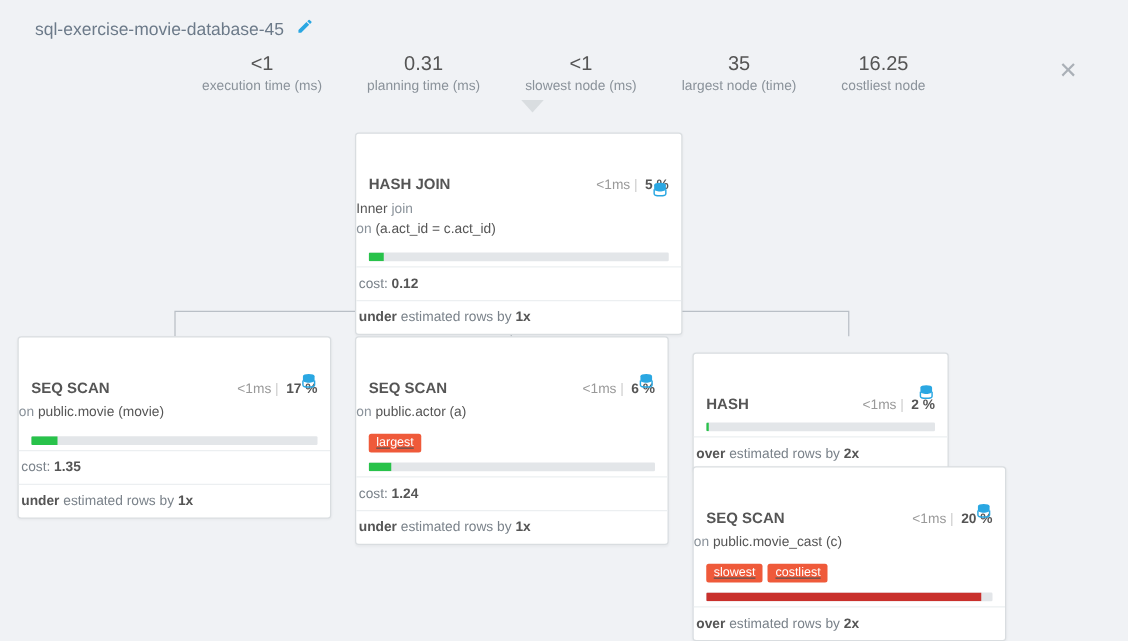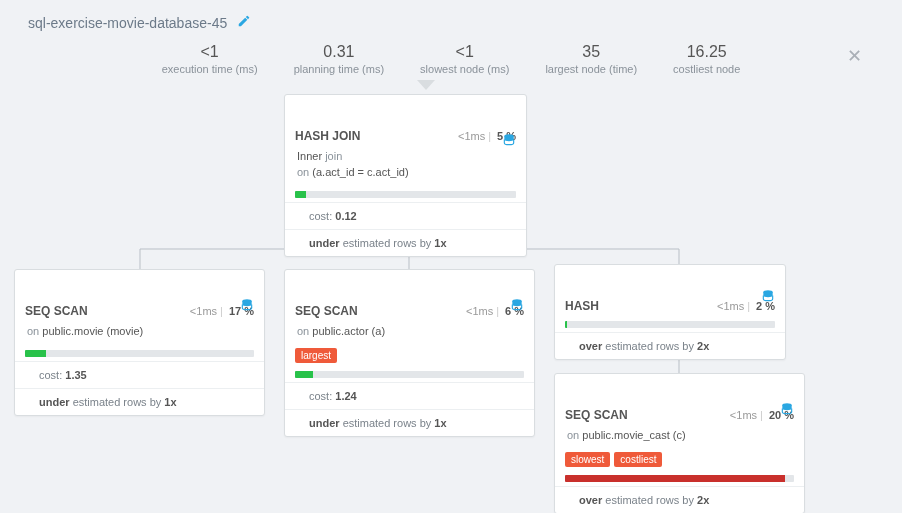--- a/index.html
+++ b/index.html
@@ -79,34 +79,34 @@
   }
   .node .op { font-weight: 700; color: #555; font-size: 12px; }
   .node .timing { margin-left: auto; color: #999; font-size: 11px; margin-top: 26px; }
   .node .timing .pct { color: #555; font-weight: 600; margin-left: 3px;}
   .node .sep { color: #ccc; margin: 0 3px; }
   .node .sub {
     padding: 0 10px 8px 0;
     color: #8a929a;
     font-size: 11px;
     line-height: 1.45;
-    margin-left: 12px;
   }
   .node .sub .kw { color: #555; }
   .disk-icon {
     position: absolute;
     right: 10px;
     top: 38px;
     color: #2aa7e2;
   }
   .disk-icon.tight { top: 28px; }
   .badges {
     padding: 0 21px 6px 10px;
     display: flex;
     gap: 4px;
+    text-decoration: underline;
   }
   .badge {
     background: #ef5a3a;
     color: #fff;
     font-size: 10px;
     padding: 2px 6px;
     border-radius: 2px;
     font-weight: 500;
   }
   .bar-row { padding: 2px 10px 4px 10px; }
@@ -114,21 +114,21 @@
     height: 7px;
     background: #e3e6e9;
     border-radius: 1px;
     overflow: hidden;
   }
   .bar .fill { height: 100%; }
   .fill.green { background: #28c24a; }
   .fill.red { background: #c9302c; }
   .block {
     border-top: 1px solid #eceff1;
-    padding: 7px 24px;
+    padding: 7px 2px;
     font-size: 11px;
     color: #7a828a;
   }
   .block b, .block .strong { color: #555; font-weight: 700; }
 </style>
 </head>
 <body>
 
 <div class="title-bar">
   <span>sql-exercise-movie-database-45</span>
@@ -165,21 +165,21 @@
 <div class="arrow-down"></div>
 
 <div class="plan-area">
   <svg class="connectors">
     <path d="M 409 129 L 409 159 L 140 159 L 140 179" stroke="#b9bfc6" stroke-width="1" fill="none"></path>
     <path d="M 409 129 L 409 179" stroke="#b9bfc6" stroke-width="1" fill="none"></path>
     <path d="M 409 129 L 409 159 L 679 159 L 679 179" stroke="#b9bfc6" stroke-width="1" fill="none"></path>
     <path d="M 679 261 L 679 283" stroke="#b9bfc6" stroke-width="1" fill="none"></path>
   </svg>
 
-  <div class="node" style="left:284px; top:4px; width:243px;">
+  <div class="node" style="left:284px; top:16px; width:262px;">
     <div class="hdr">
       <span class="op">HASH JOIN</span>
       <span class="timing"><span>&lt;1</span><span>ms</span><span class="sep">|</span><span class="pct"><span>5</span> <span>%</span></span></span>
     </div>
     <div class="sub">
       <span class="kw">Inner</span> <span>join</span><br>
       <span>on</span> <span class="kw">(a.act_id = c.act_id)</span>
     </div>
     <span class="disk-icon">
       <svg width="14" height="14" viewBox="0 0 24 24" fill="currentColor">
@@ -241,21 +241,21 @@
     </div>
     <div class="bar-row">
         <div class="bar">
           <div class="fill green" style="width:8%"></div>
         </div>
       </div>
     <div class="block"><span>cost:</span> <span class="strong">1.24</span></div>
     <div class="block"><b>under</b> <span>estimated rows by</span> <b><span>1</span><span>x</span></b></div>
   </div>
 
-  <div class="node" style="left:554px; top:174px; width:232px;">
+  <div class="node" style="left:554px; top:192px; width:205px;">
     <div class="hdr">
       <span class="op">HASH</span>
       <span class="timing"><span>&lt;1</span><span>ms</span><span class="sep">|</span><span class="pct"><span>2</span> <span>%</span></span></span>
     </div>
     <span class="disk-icon tight" style="top:24px">
       <svg width="14" height="14" viewBox="0 0 24 24" fill="currentColor">
           <ellipse cx="12" cy="5" rx="8" ry="3"></ellipse>
           <path d="M4 5v6c0 1.66 3.58 3 8 3s8-1.34 8-3V5"></path>
           <path d="M4 11v6c0 1.66 3.58 3 8 3s8-1.34 8-3v-6" fill="none" stroke="currentColor" stroke-width="2"></path>
         </svg>

